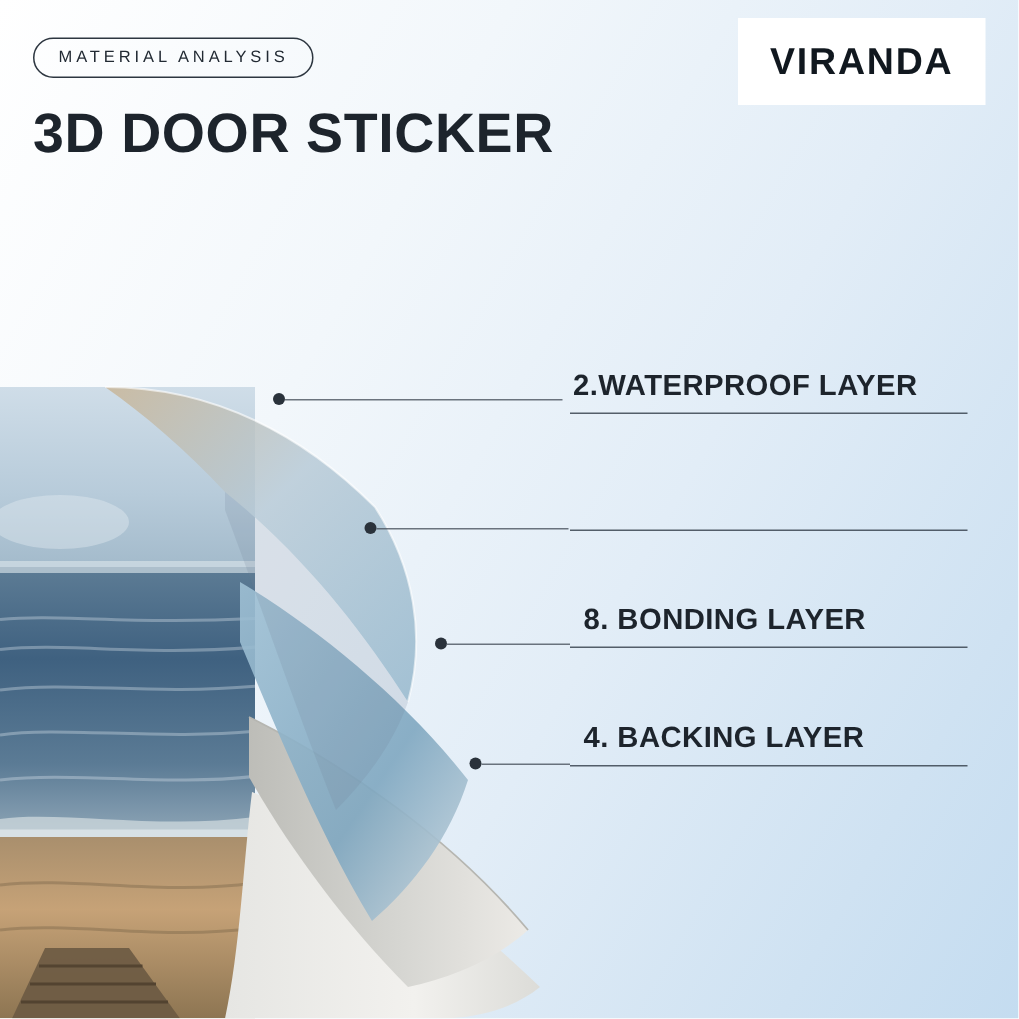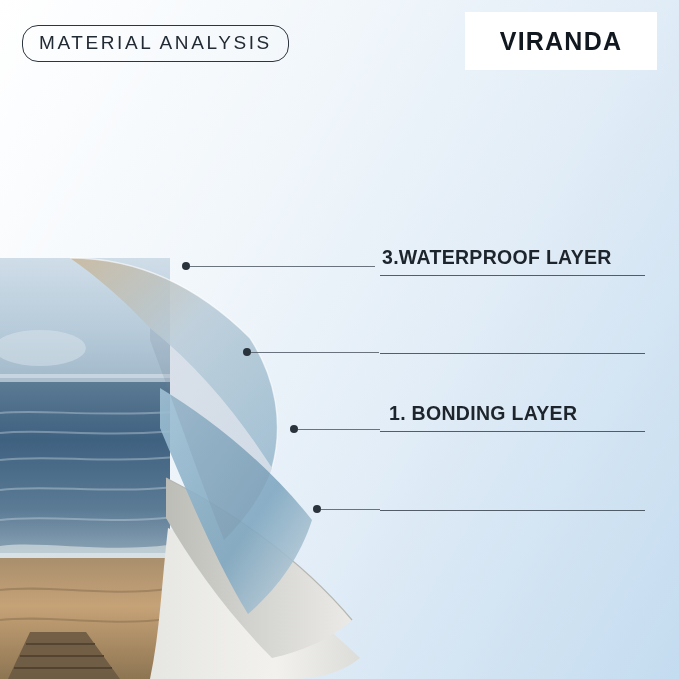--- a/index.html
+++ b/index.html
@@ -22,21 +22,21 @@
   }
 
   
   .kicker {
     position: absolute;
     left: 22px;
     top: 25px;
     border: 1.5px solid #2d3640;
     border-radius: 16px;
     padding: 6px 16px 7px 16px;
-    font-size: 19px;
+    font-size: 11px;
     letter-spacing: 2.6px;
     color: #222a33;
     font-weight: 500;
     background: transparent;
   }
   .title {
     position: absolute;
     left: 22px;
     top: 68px;
     font-size: 37px;
@@ -44,21 +44,21 @@
     font-weight: bold;
     color: #1d242c;
     letter-spacing: 0.4px;
   }
   .title .l2 { display: block; }
 
   .brandbox {
     position: absolute;
     right: 22px;
     top: 12px;
-    width: 192px;
+    width: 165px;
     height: 58px;
     background: #ffffff;
     display: flex;
     align-items: center;
     justify-content: center;
   }
   .brandbox span {
     font-size: 25px;
     font-weight: bold;
     letter-spacing: 1.2px;
@@ -105,20 +105,21 @@
   }
 </style>
 </head>
 <body>
 
 <div id="page">
 
   <div class="kicker">MATERIAL ANALYSIS</div>
 
   <div class="title">
+    <span class="l2">3D DOOR STICKER</span>
   </div>
 
   <div class="brandbox">
     <span>VIRANDA</span>
   </div>
 
   <svg class="art" viewBox="0 0 430 451" preserveAspectRatio="none">
     <defs>
       <linearGradient id="skyG" x1="0" y1="0" x2="0" y2="1">
         <stop offset="0%" stop-color="#cfdde8"></stop>
@@ -203,29 +204,30 @@
     <path d="M160,160 C210,190 268,236 312,292 C300,330 276,362 248,386 C214,330 186,262 160,200 Z" fill="url(#patternPeelG)"></path>
 
     <path d="M70,30 C140,30 200,60 250,110 C276,150 284,196 272,240 C240,190 200,140 150,100 C124,72 96,48 70,30 Z" fill="url(#topPeelG)" opacity="0.92"></path>
     <path d="M70,30 C140,30 200,60 250,110 C276,150 284,196 272,240" fill="none" stroke="#ffffff" stroke-width="1.4" opacity="0.6"></path>
 
     <path d="M150,100 C200,140 240,190 272,240 C262,268 244,292 224,312 C200,252 174,176 150,112 Z" fill="#6f8294" opacity="0.18"></path>
   </svg>
 
   <div class="dot" style="left:182px; top:262px;"></div>
   <div class="leader" style="left:190px; top:266px; width:185px;"></div>
-  <div class="label" style="left:382px; top:246px;">3.WATERPROOF LAYER</div>
+  <div class="label" style="left:382px; top:246px;">2.WATERPROOF LAYER</div>
   <div class="rule" style="left:380px; top:275px; width:265px;"></div>
 
   <div class="dot" style="left:243px; top:348px;"></div>
   <div class="leader" style="left:251px; top:352px; width:128px;"></div>
   <div class="rule" style="left:380px; top:353px; width:265px;"></div>
 
   <div class="dot" style="left:290px; top:425px;"></div>
   <div class="leader" style="left:298px; top:429px; width:82px;"></div>
-  <div class="label" style="left:389px; top:402px;">1. BONDING LAYER</div>
+  <div class="label" style="left:389px; top:402px;">8. BONDING LAYER</div>
   <div class="rule" style="left:380px; top:431px; width:265px;"></div>
 
   <div class="dot" style="left:313px; top:505px;"></div>
   <div class="leader" style="left:321px; top:509px; width:59px;"></div>
+  <div class="label" style="left:389px; top:481px;">4. BACKING LAYER</div>
   <div class="rule" style="left:380px; top:510px; width:265px;"></div>
 
 </div>
 
 </body></html>

